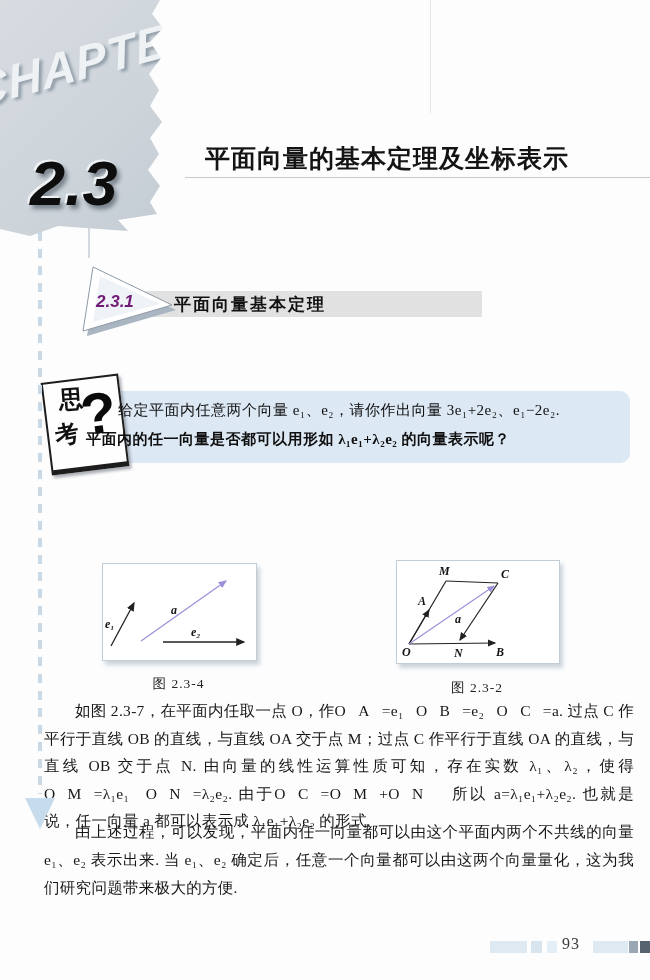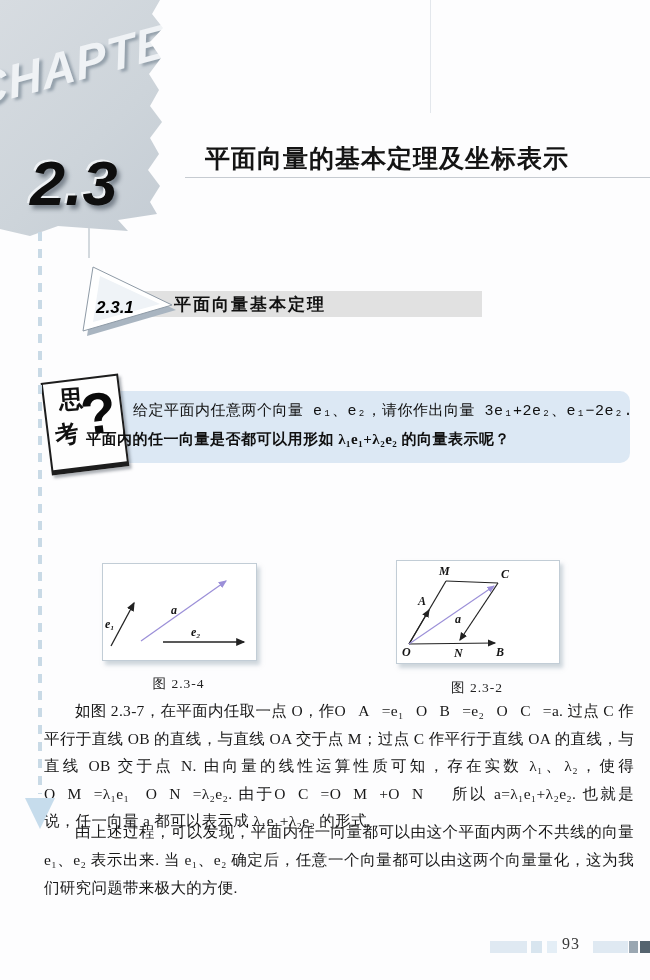--- a/index.html
+++ b/index.html
@@ -45,43 +45,43 @@
   .subsection-band{
     position:absolute;left:112px;top:291px;width:370px;height:26px;background:#e1e1e1;
   }
   .subsection-title{
     position:absolute;left:174px;top:293px;
     font-family:"Liberation Sans","DejaVu Sans",sans-serif;
     font-weight:bold;font-size:17px;color:#111;letter-spacing:2px;
   }
   .subsection-marker{position:absolute;left:76px;top:262px;width:104px;height:76px;}
   .subsection-number{
-    position:absolute;left:96px;top:298px;
-    font-family:"Liberation Sans","DejaVu Sans",sans-serif;
-    font-style:italic;font-weight:900;font-size:17px;color:#000000;text-align:center;
+    position:absolute;left:96px;top:292px;
+    font-family:"Liberation Sans","DejaVu Sans",sans-serif;
+    font-style:italic;font-weight:900;font-size:17px;color:#701a75;text-align:center;
   }
   
   .think-box{
     position:absolute;left:72px;top:391px;width:558px;height:72px;
     background:#dce8f4;border-radius:10px;
   }
   .think-icon{
     position:absolute;left:46px;top:378px;width:74px;height:86px;
     transform:rotate(-7deg);
     background:#fefefe;border:2px solid #1d1d1d;border-bottom-width:5px;
     box-shadow:2px 3px 3px rgba(70,80,90,.45);
   }
   .think-char-top{position:absolute;left:14px;top:2px;font-weight:bold;font-size:24px;color:#111;
     font-family:"Liberation Serif",serif;transform:rotate(3deg);}
   .think-char-bottom{position:absolute;left:6px;top:36px;font-weight:bold;font-size:24px;color:#111;
     font-family:"Liberation Serif",serif;transform:rotate(-4deg);}
   .think-qmark{position:absolute;left:34px;top:6px;font-weight:900;font-size:58px;color:#0a0a0a;
     font-family:"Liberation Sans",sans-serif;line-height:1;}
   .think-line{position:absolute;font-size:15px;color:#101010;letter-spacing:.5px;white-space:nowrap;}
-  .think-line-1{left:133px;top:401px;font-family:Liberation Mono, monospace;}
+  .think-line-1{left:118px;top:401px;}
   .think-line-2{left:86px;top:430px;font-weight:bold;}
   
   .para{
     position:absolute;left:44px;width:590px;font-size:15.5px;color:#171717;
     text-align:justify;text-indent:2em;letter-spacing:.3px;
   }
   .para-1{top:498px;line-height:30px;}
   .para-2{top:697px;line-height:27.5px;}
   .para-3{top:818px;line-height:28px;}
   

